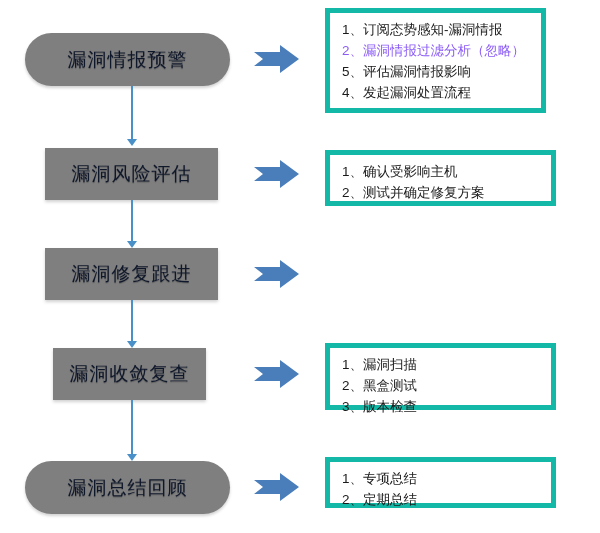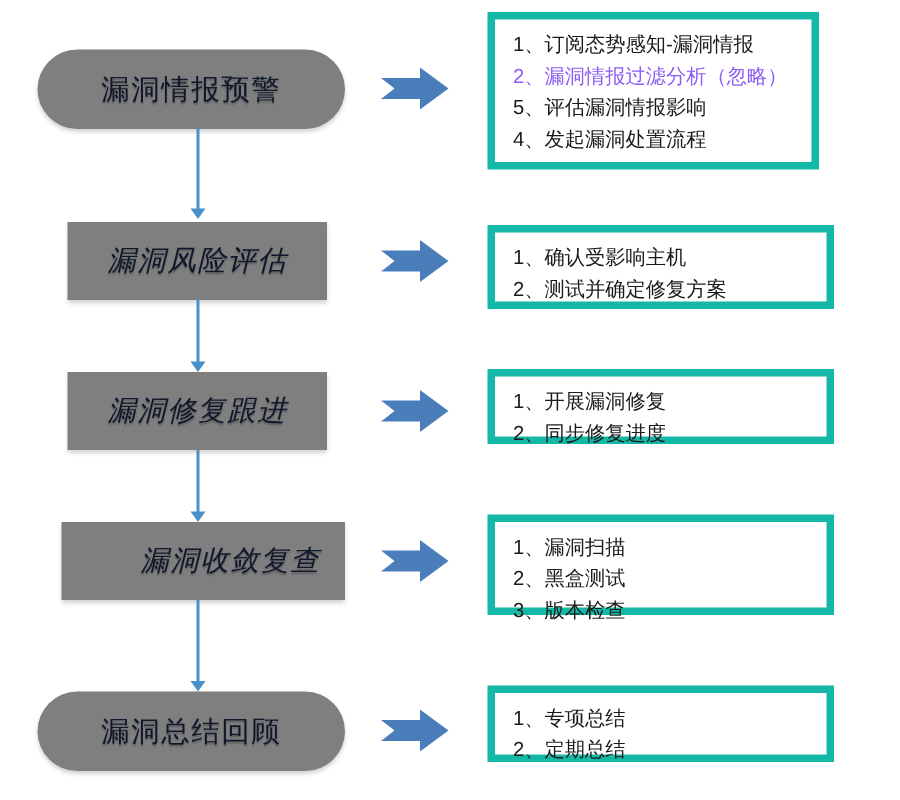--- a/index.html
+++ b/index.html
@@ -31,21 +31,20 @@
     letter-spacing: 1px;
     box-shadow: 0 2px 3px rgba(0,0,0,0.18);
     text-shadow: 0 1px 1px rgba(0,0,0,0.25);
     white-space: nowrap;
   }
   .stage.rounded {
     border-radius: 28px;
   }
   .stage.rect {
     border-radius: 0;
-    font-style: italic;
   }
 
   
   .connector {
     position: absolute;
     width: 2px;
     background: #4a90c8;
   }
   .connector-head {
     position: absolute;
@@ -128,29 +127,25 @@
   <div class="stage rect" style="left:45px; top:248px; width:173px; height:52px;text-align:center;">
     <span>漏洞修复跟进</span>
   </div>
 
   <div class="arrow" style="left:254px; top:259px;">
     <svg viewBox="0 0 46 30" xmlns="http://www.w3.org/2000/svg">
       <path d="M0,8 L9,15 L0,22 L26,22 L26,29 L45,15 L26,1 L26,8 Z" fill="#4a7ebb"></path>
     </svg>
   </div>
 
-  <div class="detail-box" style="left:325px; top:246px; width:231px; height:50px;">
-    <div class="detail-item">1、开展漏洞修复</div>
-    <div class="detail-item">2、同步修复进度</div>
-  </div>
 
   <div class="connector" style="left:131px; top:300px; height:42px;"></div>
   <div class="connector-head" style="left:127px; top:341px;"></div>
 
-  <div class="stage rect" style="left:41px; top:348px; width:153px; height:52px;padding-left:36px;">
+  <div class="stage rect" style="left:53px; top:348px; width:153px; height:52px;">
     <span>漏洞收敛复查</span>
   </div>
 
   <div class="arrow" style="left:254px; top:359px;">
     <svg viewBox="0 0 46 30" xmlns="http://www.w3.org/2000/svg">
       <path d="M0,8 L9,15 L0,22 L26,22 L26,29 L45,15 L26,1 L26,8 Z" fill="#4a7ebb"></path>
     </svg>
   </div>
 
   <div class="detail-box" style="left:325px; top:343px; width:231px; height:67px;">

